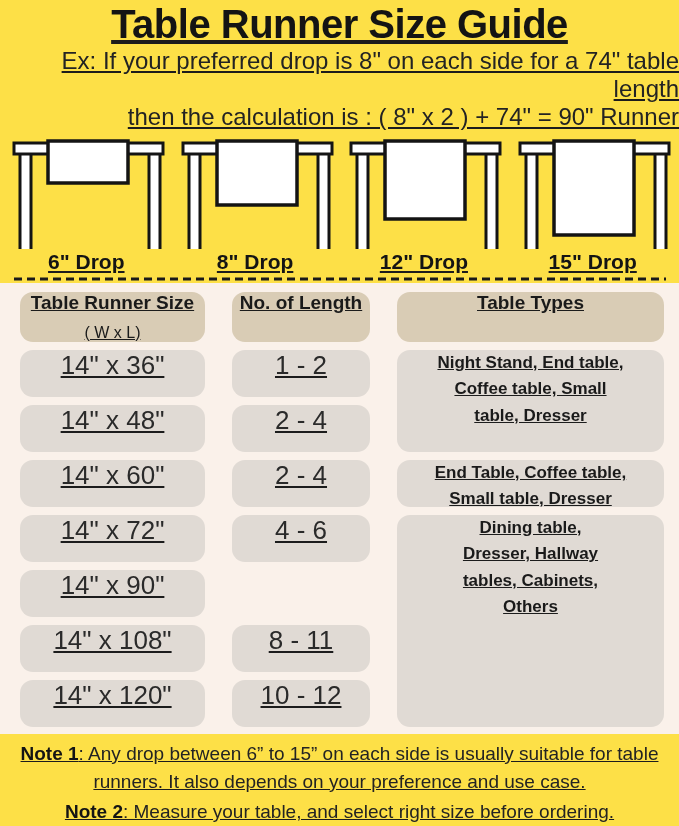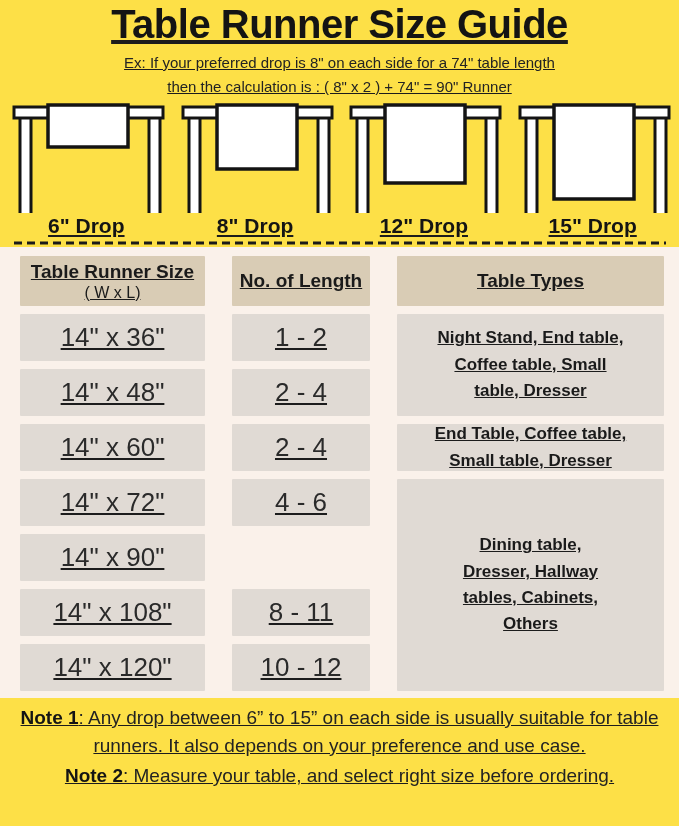--- a/index.html
+++ b/index.html
@@ -20,23 +20,22 @@
     margin:2px 0 0 0;
     color:#141414;
   }
   .formula{
     text-align:center;
     font-size:19px;
     margin-top:10px;
     color:#232323;
   }
   .ex-line{
-    text-align:center;
-    font-size:15px;
-    margin-top:7px;
+    text-align:right;
+    font-size:24px;
     color:#232323;
   }
   .illos{
     display:flex;
     justify-content:space-evenly;
     align-items:flex-start;
     margin-top:8px;
     height:110px;
   }
   .illo{width:165px;height:110px;}
@@ -68,23 +67,23 @@
     display:grid;
     grid-template-columns:185px 138px 267px;
     grid-template-rows:50px repeat(7,47px);
     column-gap:27px;
     row-gap:8px;
   }
   .cell{
     display:flex;
     flex-direction:column;
     align-items:center;
-    justify-content:center;
-    text-align:center;
-    border-radius:1px;
+    justify-content:space-between;
+    text-align:center;
+    border-radius:13px;
   }
   .hcell{
     background:#d9ccb5;
     font-weight:700;
     font-size:19px;
     color:#1a1a1a;
   }
   .hcell .sub{
     font-weight:400;
     font-size:16px;

